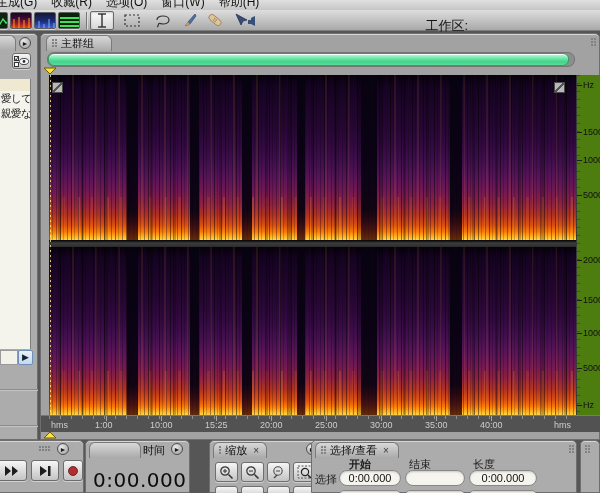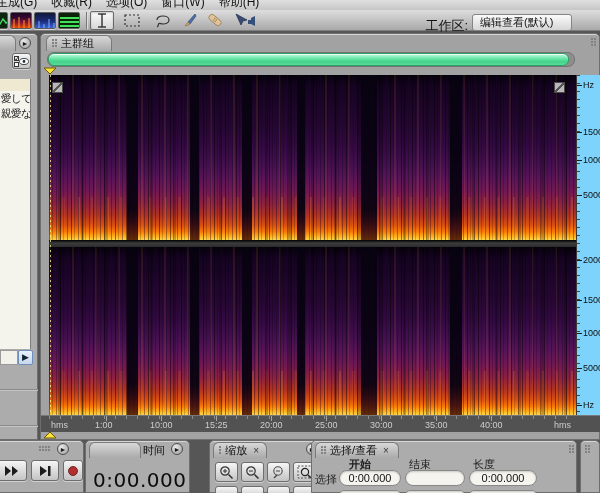--- a/index.html
+++ b/index.html
@@ -147,21 +147,21 @@
   .playhead { position:absolute; left:1px; top:0; width:1px; height:100%;
     background-image:repeating-linear-gradient(to bottom, rgba(255,255,150,.75) 0 2px, transparent 2px 5px); }
   .corner-handle {
     position:absolute; width:11px; height:11px; background:#b8b8b8;
     border:1px solid #4a4a4a;
     background-image:linear-gradient(135deg, transparent 44%, #555 44% 56%, transparent 56%);
   }
   
   .freq-ruler {
     position:absolute; left:535px; top:41px; width:25px; height:340px;
-    background:#7dd3fc; border-left:1px solid #3a3a3a;
+    background:#4d7c0f; border-left:1px solid #3a3a3a;
   }
   .freq-ruler .minor {
     position:absolute; left:0; top:0; width:3px; height:100%;
     background-image:repeating-linear-gradient(to bottom,#474747 0 1px, transparent 1px 8px);
   }
   .freq-label { position:absolute; left:6px; font-size:9px; color:#101010; line-height:9px; white-space:nowrap; }
   .freq-tick { position:absolute; left:0; width:5px; height:1px; background:#1d1d1d; }
   .time-ruler {
     position:absolute; left:0px; top:381px; width:560px; height:17px;
     background:#525252; border-top:1px solid #787878;
@@ -277,21 +277,20 @@
       <svg width="24" height="16">
           <path d="M2 1 L7 12 L9 8 L13 7 Z" fill="#3c4c70" stroke="#1c2c50" stroke-width=".7"></path>
           <g fill="#35507a">
             <rect x="14" y="7" width="3" height="4"></rect>
             <path d="M17 5 L21 3 L21 13 L17 11 Z"></path>
           </g>
         </svg>
     </div>
 
     <span class="ws-label" style="right:132px;">工作区:</span>
-    <div class="ws-select" style="right:28px;">编辑查看(默认)</div>
   </div>
 
   <div class="panel left-panel">
     <div class="ptab" style="left:-14px;width:30px;">
       
     </div>
     <div class="circle-btn" style="left:19px;top:3px;">
         <span>►</span>
       </div>
     <div class="sbtn" style="left:12px;top:19px;width:19px;height:16px;">

